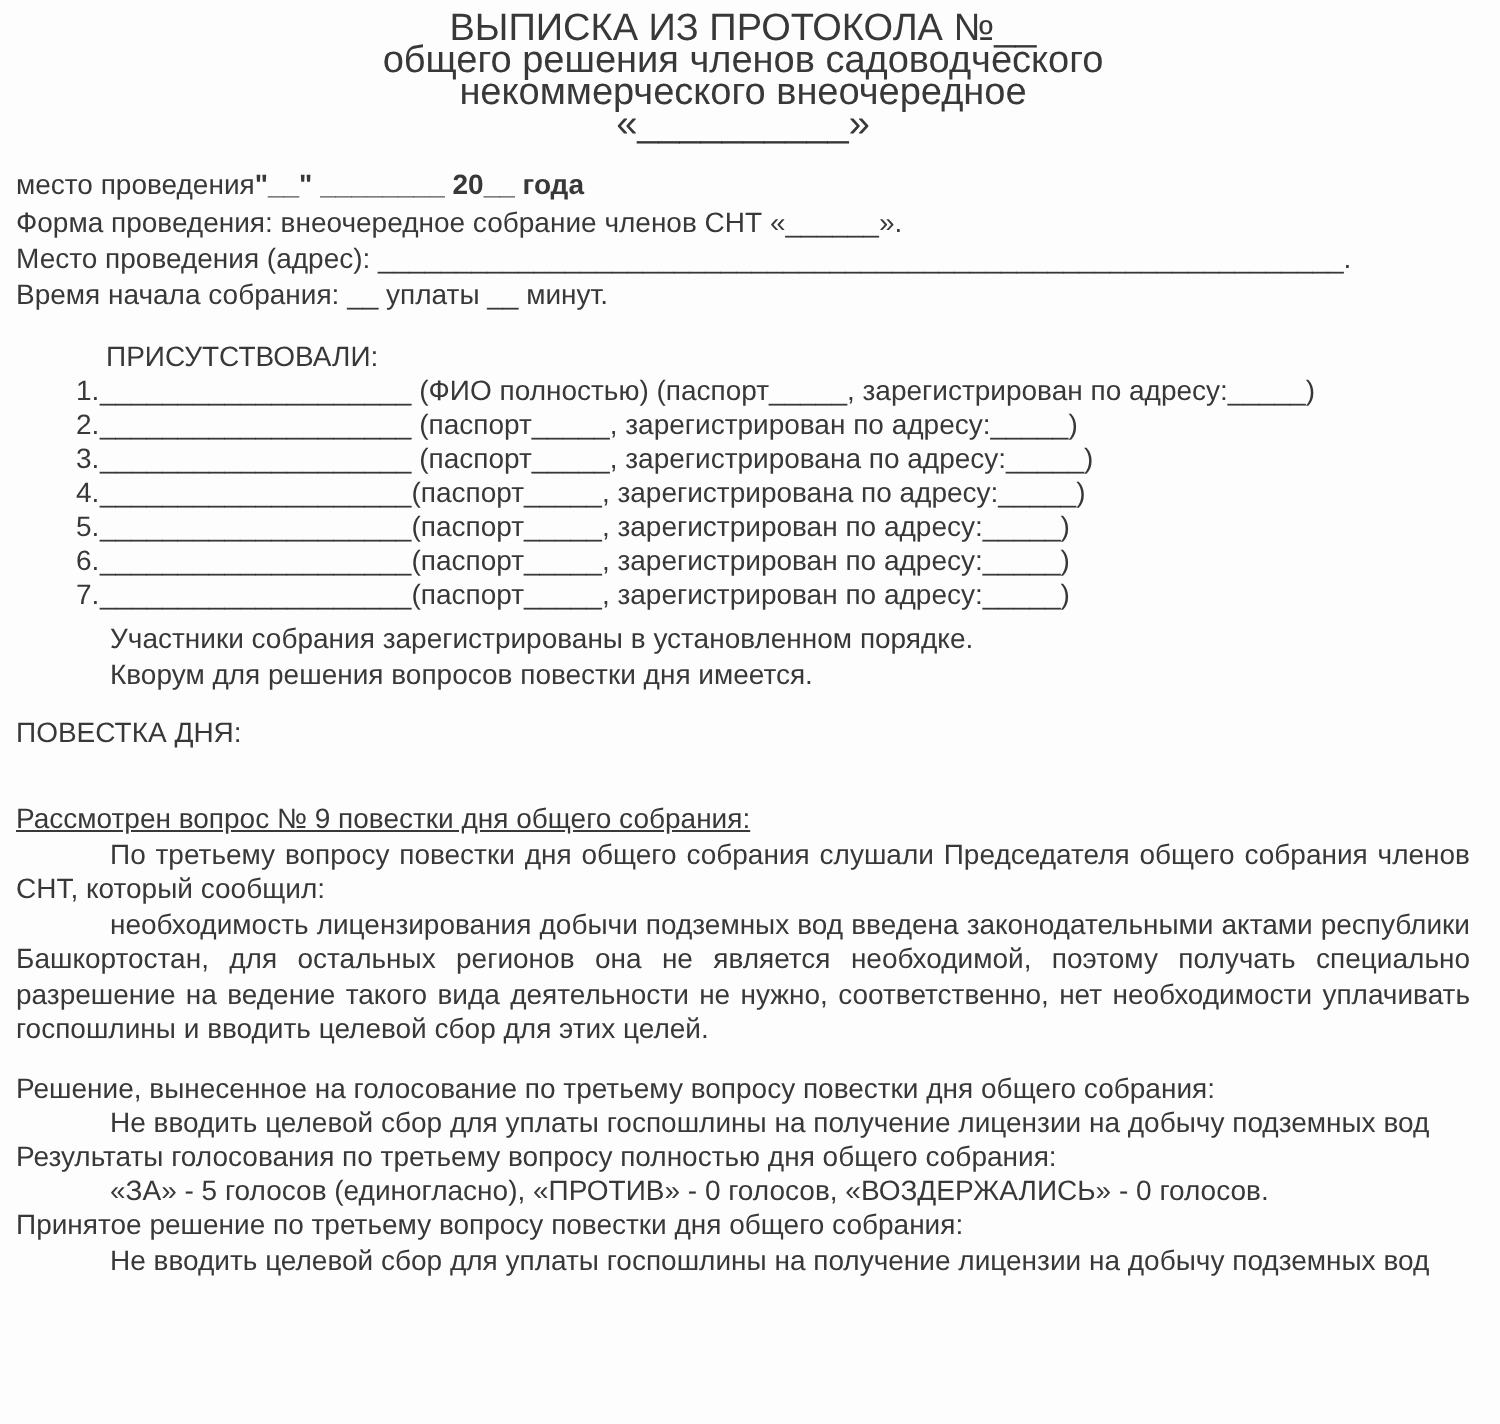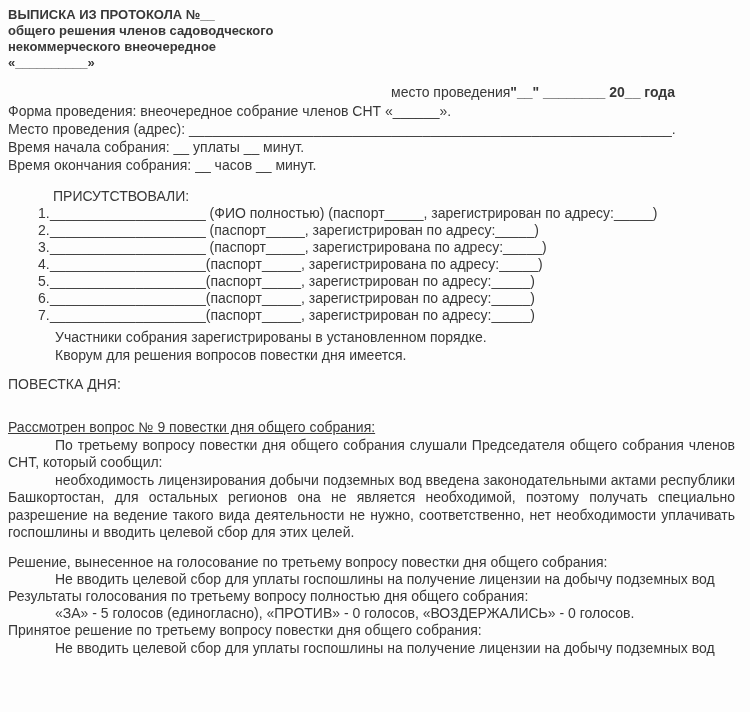--- a/index.html
+++ b/index.html
@@ -17,29 +17,30 @@
     padding: 5px 15px 6px 8px;
     overflow: hidden;
     background: #fdfdfd;
   }
   .bold { font-weight: normal; }
   .underline { text-decoration: underline; }
   .just { text-align: justify; }
   .indent { text-indent: 47px; }
 
   .title-block {
-    font-weight: bold;
-    font-size: 13px;
+    text-align: center;
+    font-weight: normal;
+    font-size: 19px;
     line-height: 16px;
     padding-top: 2px;
   }
   .meta-row {
     margin-top: 13px;
     display: flex;
-    justify-content: flex-end;
+    justify-content: flex-start;
     align-items: baseline;
   }
   .meta-row .date {
     font-weight: bold;
     margin-right: 60px;
     white-space: nowrap;
   }
   .details { }
   .details > div { line-height: 18px; }
 
@@ -87,21 +88,20 @@
 
   <div class="meta-row">
     <span>место проведения</span>
     <span class="date">"__" ________  20__ года</span>
   </div>
 
   <div class="details">
     <div>Форма проведения: внеочередное собрание членов СНТ «______».</div>
     <div>Место проведения (адрес): ______________________________________________________________.</div>
     <div>Время начала собрания: __ уплаты __ минут.</div>
-    <div>Время окончания собрания: __ часов __ минут.</div>
   </div>
 
   <div class="attendees-heading bold">ПРИСУТСТВОВАЛИ:</div>
 
   <div class="attendee-rows">
     <div class="attendee-row">
       <span class="num">1.</span>
       <span class="atext">____________________ (ФИО полностью) (паспорт_____, зарегистрирован по адресу:_____)</span>
     </div>
     <div class="attendee-row">

